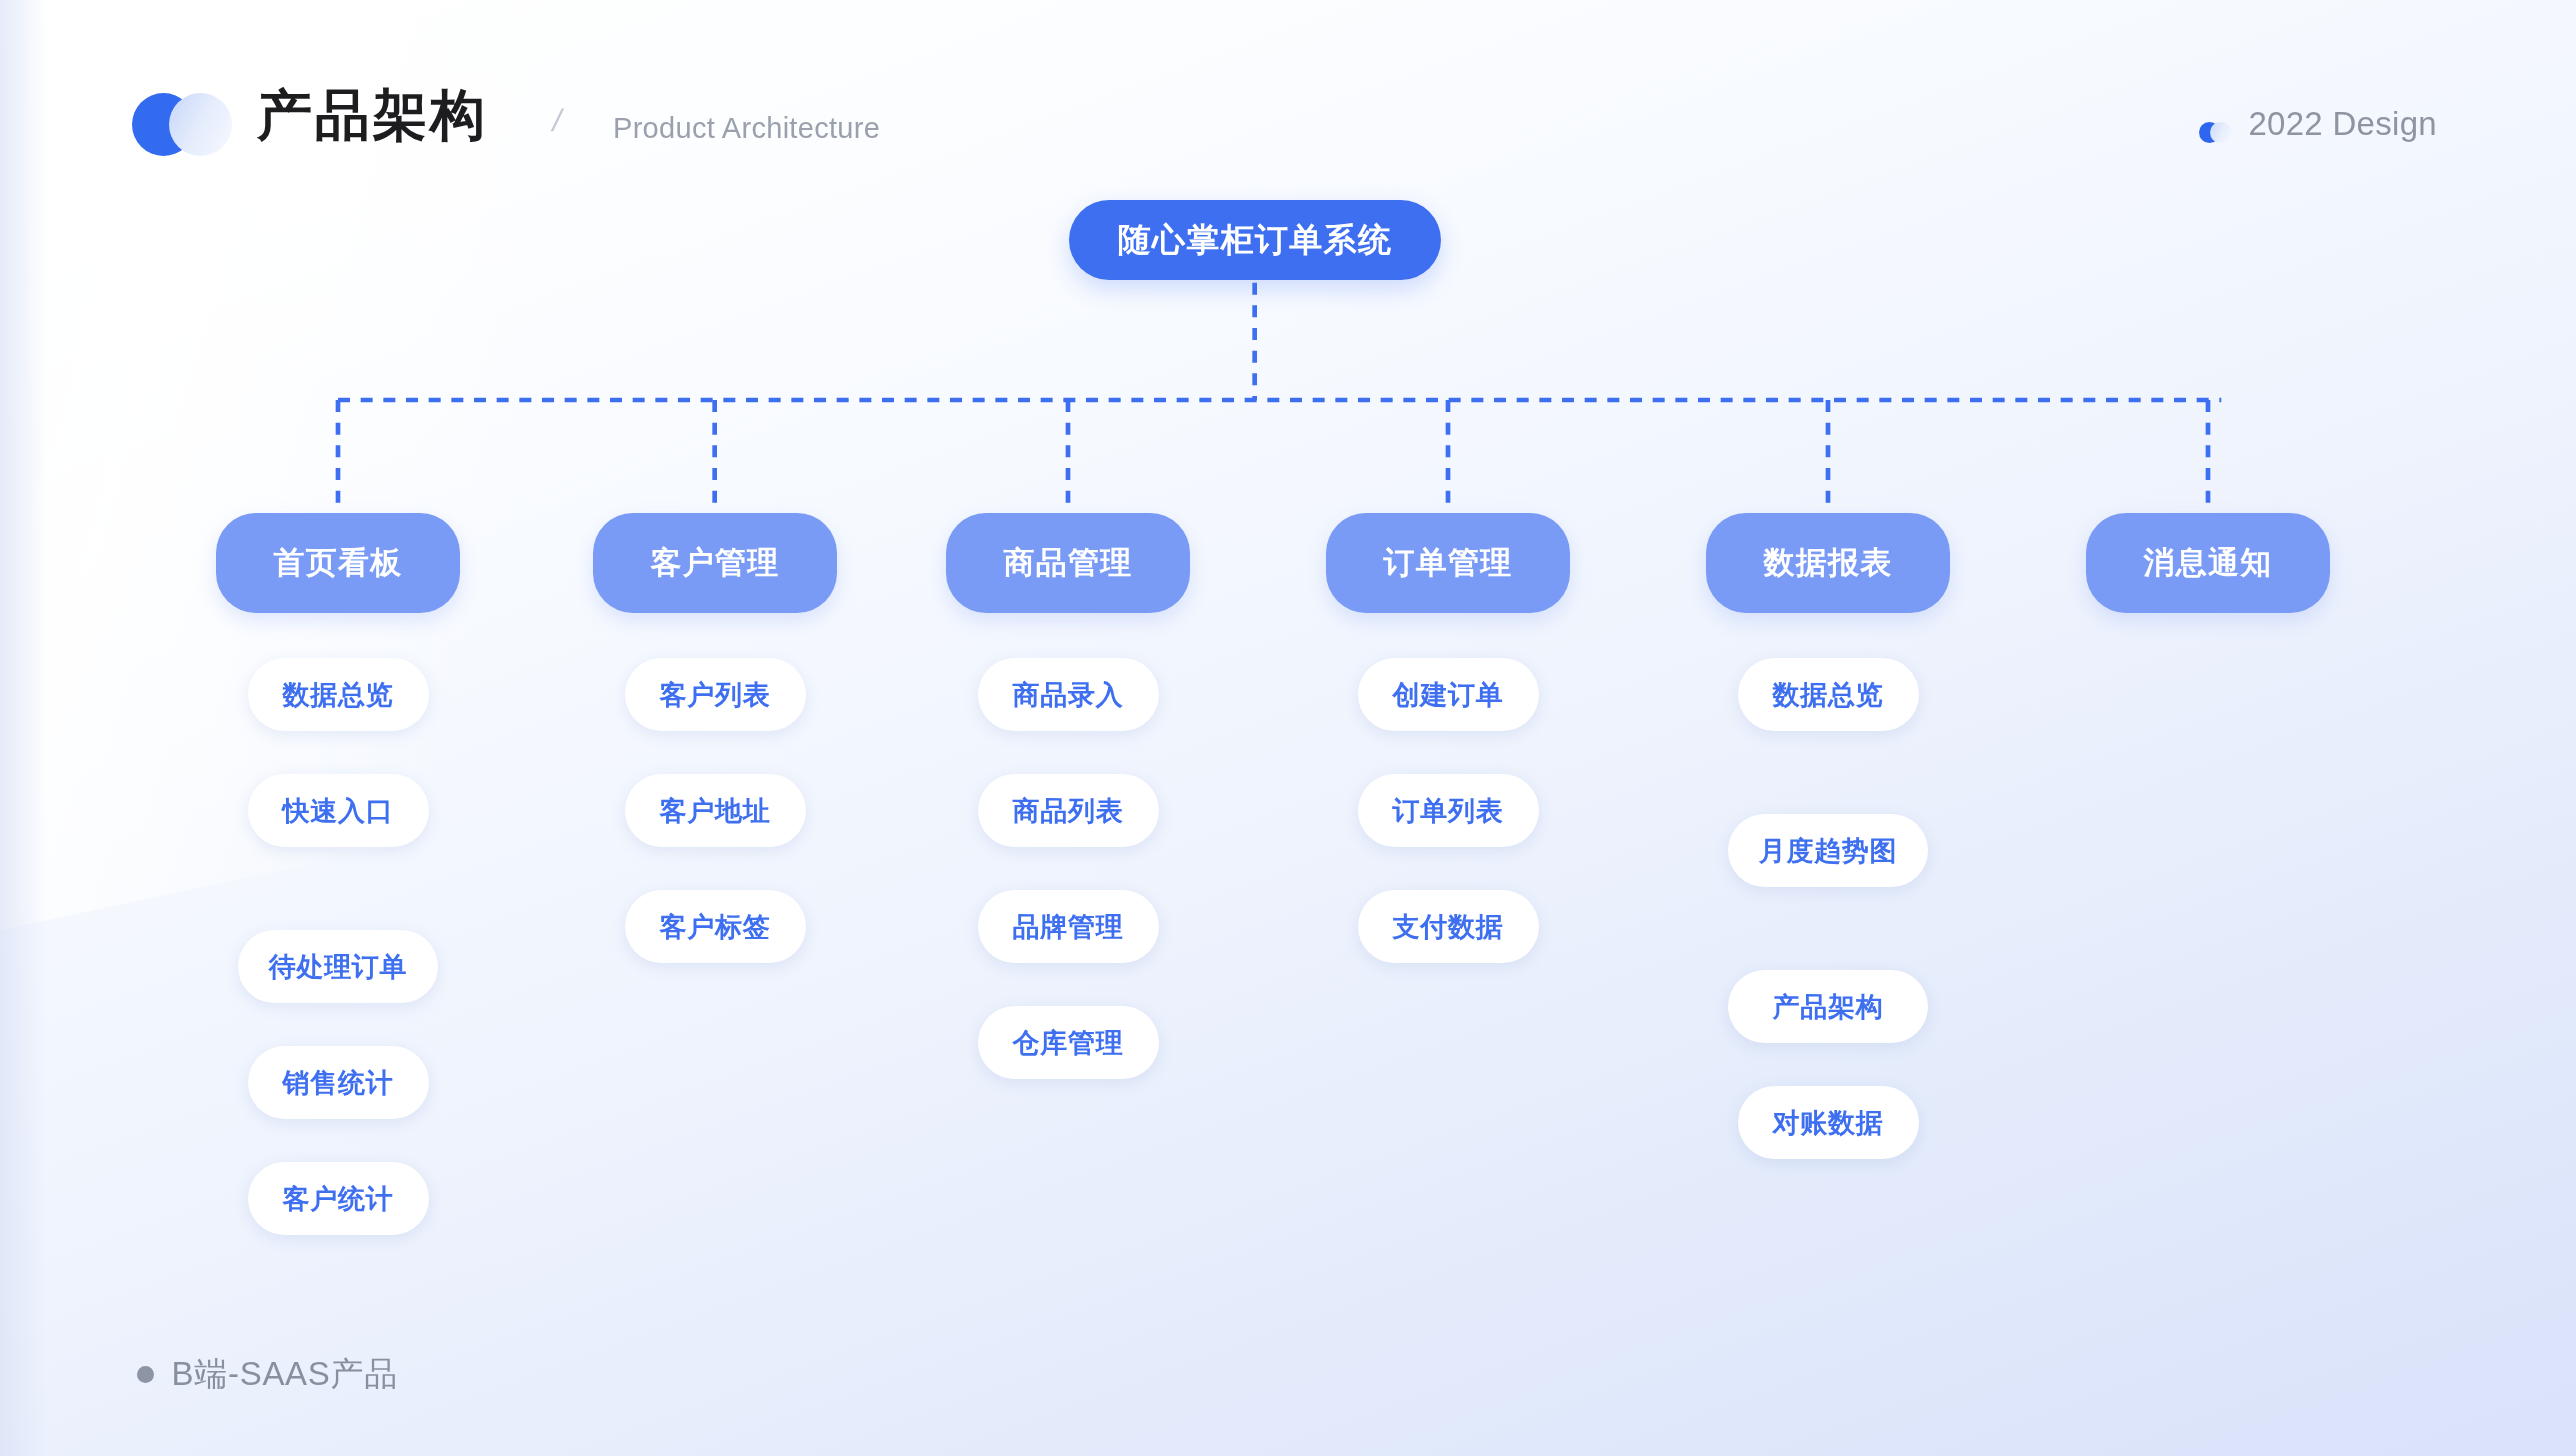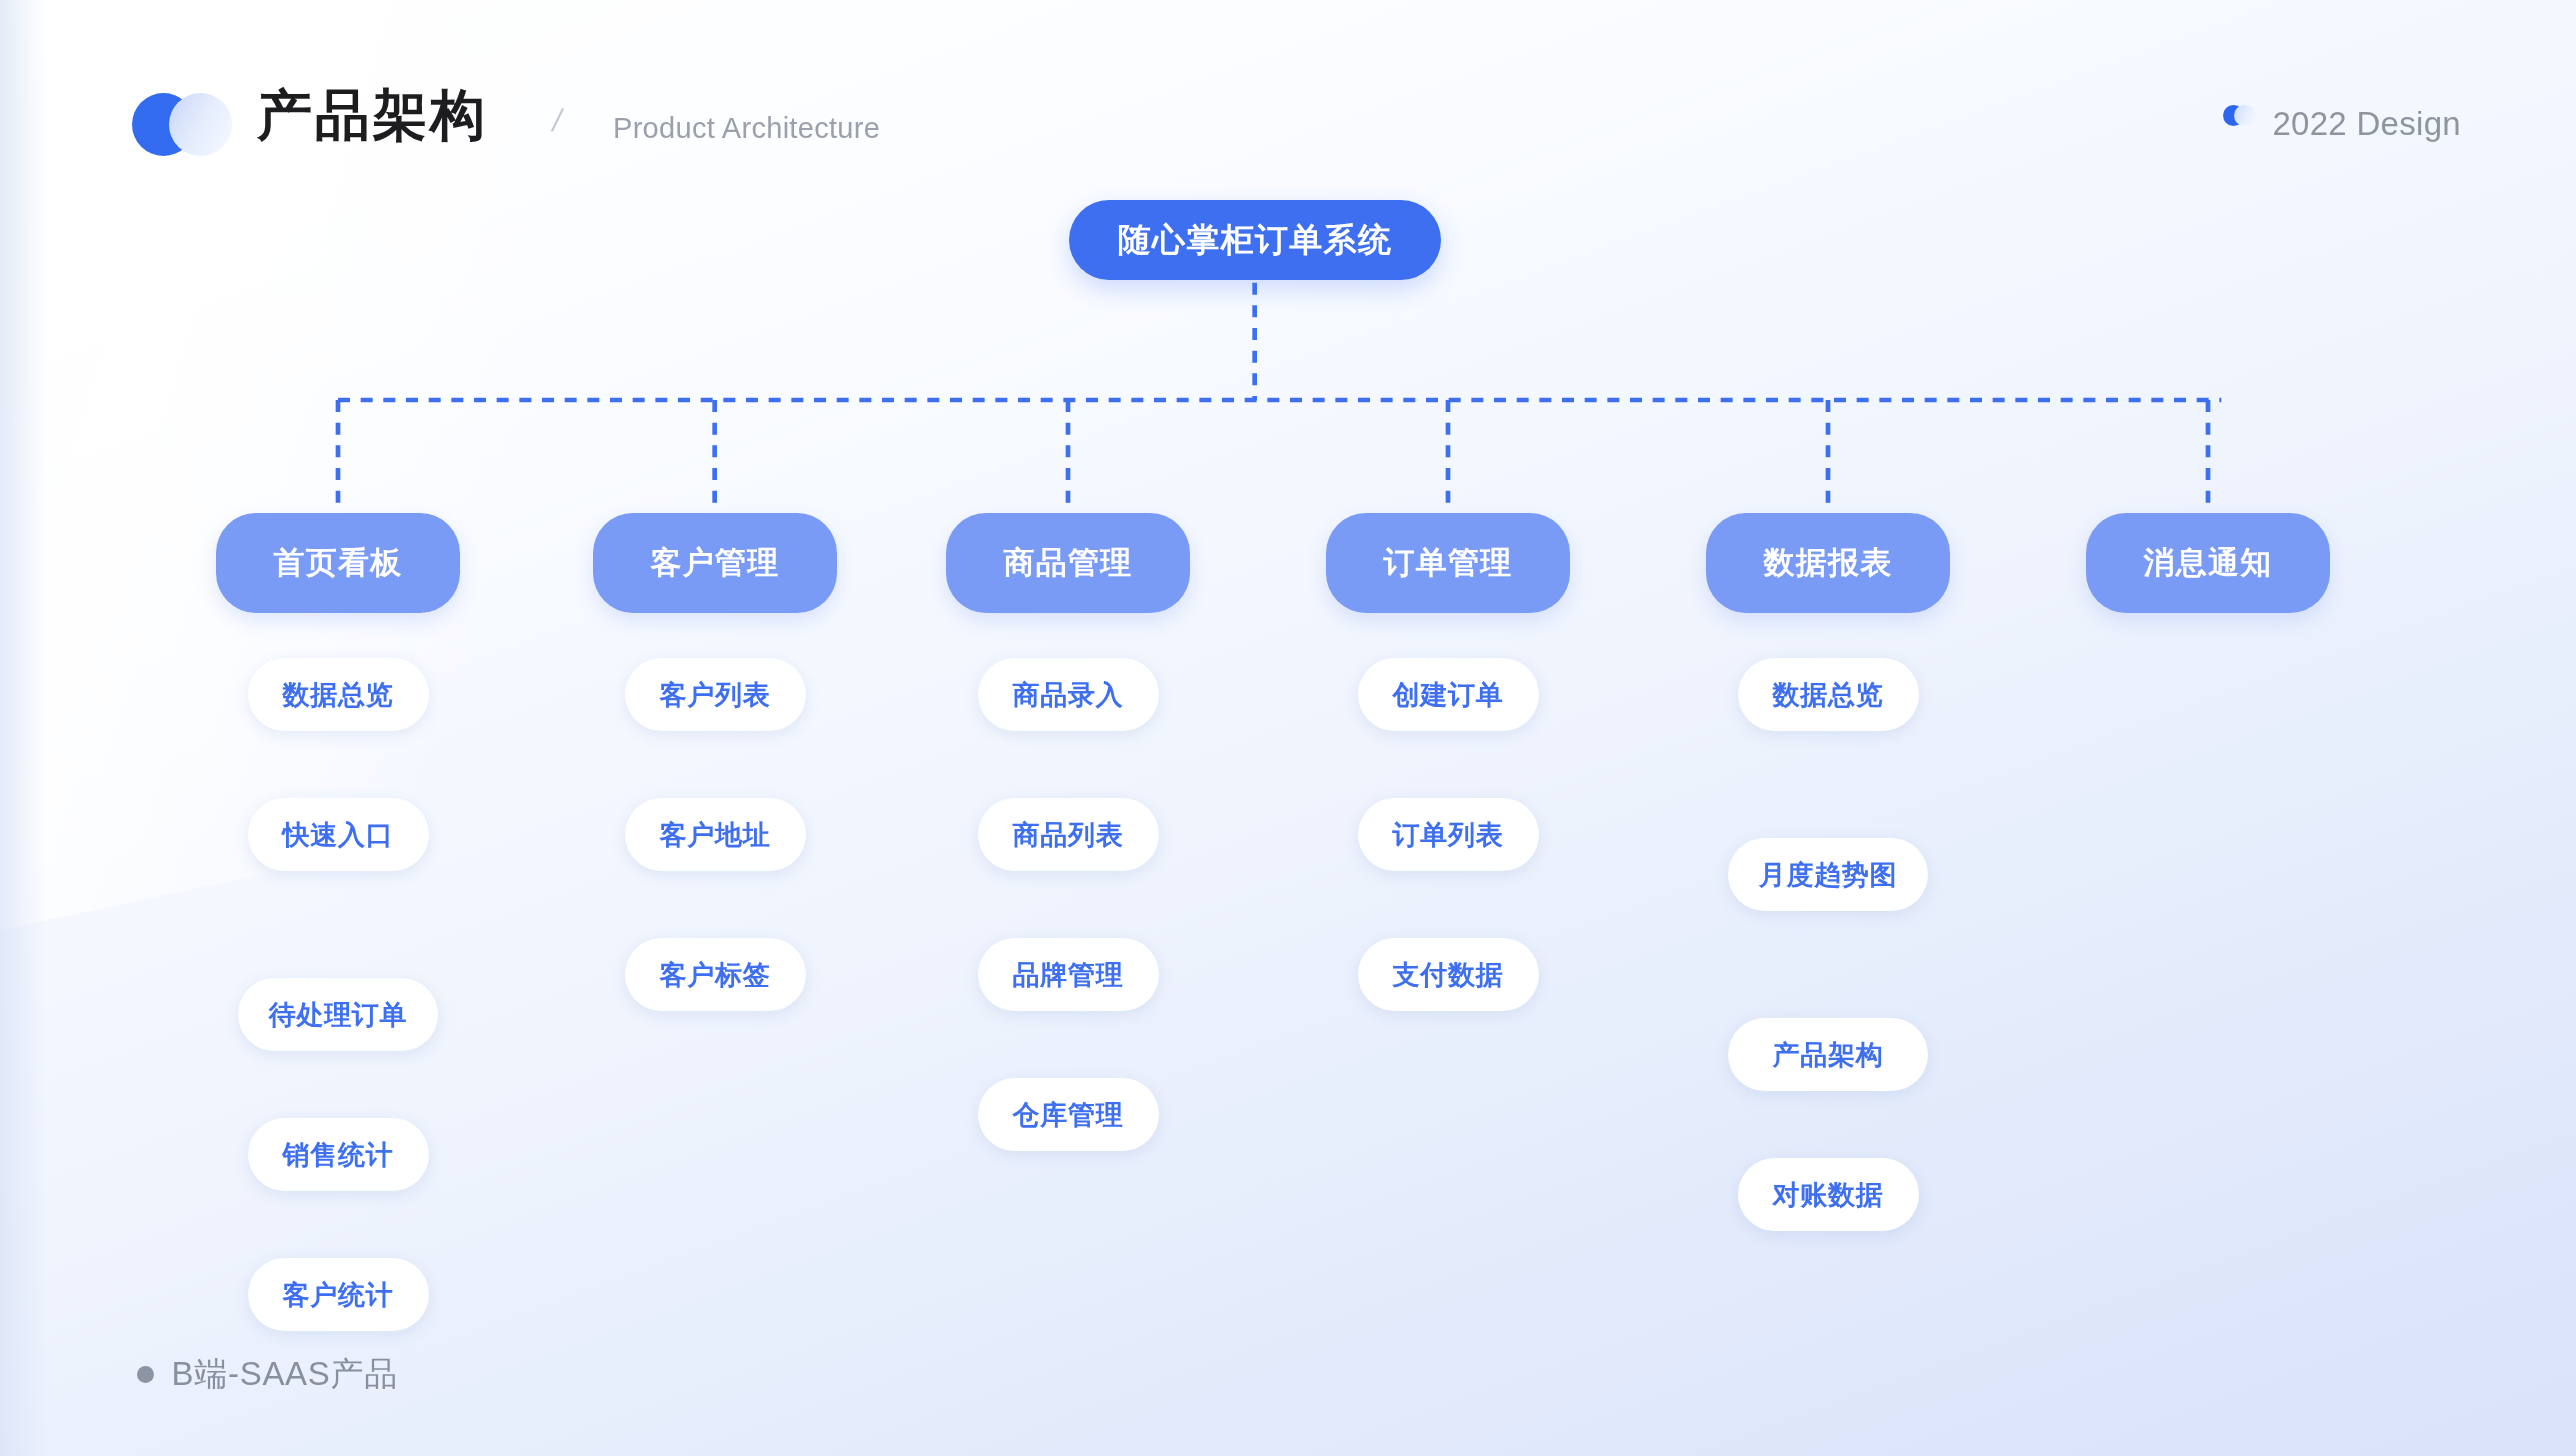--- a/index.html
+++ b/index.html
@@ -59,22 +59,22 @@
     position:absolute; left:553px; top:103px;
     font-size:31px; color:#c2c9d6; font-weight:300;
     transform:skewX(-12deg);
   }
   #brand-sub {
     position:absolute; left:613px; top:112px;
     font-size:29px; color:#9aa1ad; font-weight:400;
     letter-spacing:0.3px; white-space:nowrap;
   }
   #badge {
-    position:absolute; right:115px; top:105px;
-    display:flex; align-items:flex-start; gap:17.3px;
+    position:absolute; right:139px; top:105px;
+    display:flex; align-items:flex-end; gap:17.3px;
   }
   #badge-dot { position:relative; width:32px; height:21.3px; }
   #badge-dot-a {
     position:absolute; left:0; top:0; width:21.3px; height:21.3px;
     border-radius:50%; background:#2f66ef;
   }
   #badge-dot-b {
     position:absolute; left:11.3px; top:0; width:21.3px; height:21.3px;
     border-radius:50%;
     background:linear-gradient(115deg,#ccdafa 0%,#e8effd 55%,#f6f9ff 100%);
@@ -102,21 +102,21 @@
   .cat-node {
     width:244px; height:100px;
     border-radius:40px;
     background:#7A9BF5;
     color:#ffffff;
     font-size:31px; font-weight:700; letter-spacing:1.3px;
     display:flex; align-items:center; justify-content:center;
     box-shadow:0 8px 18.7px rgba(110,145,240,.20);
     white-space:nowrap;
   }
-  .leaf-list { margin-top:45px; display:flex; flex-direction:column; gap:67px; align-items:center; }
+  .leaf-list { margin-top:45px; display:flex; flex-direction:column; gap:43px; align-items:center; }
   .leaf-node {
     width:181px; height:73px;
     border-radius:37px;
     background:#ffffff;
     color:#3D6FF0;
     font-size:27px; font-weight:600; letter-spacing:0.7px;
     display:flex; align-items:center; justify-content:center;
     box-shadow:0 4px 14.7px rgba(120,145,205,.16);
     white-space:nowrap;
   }

